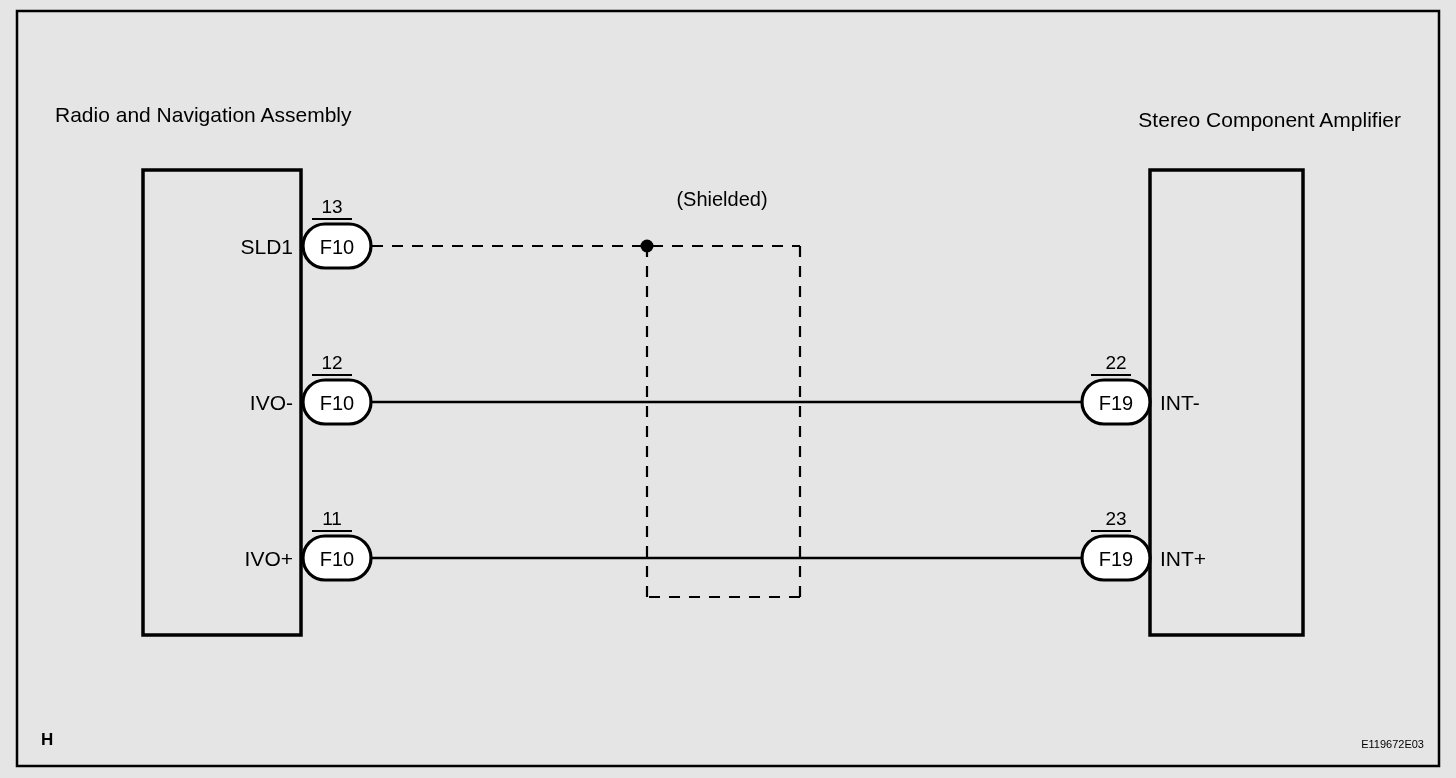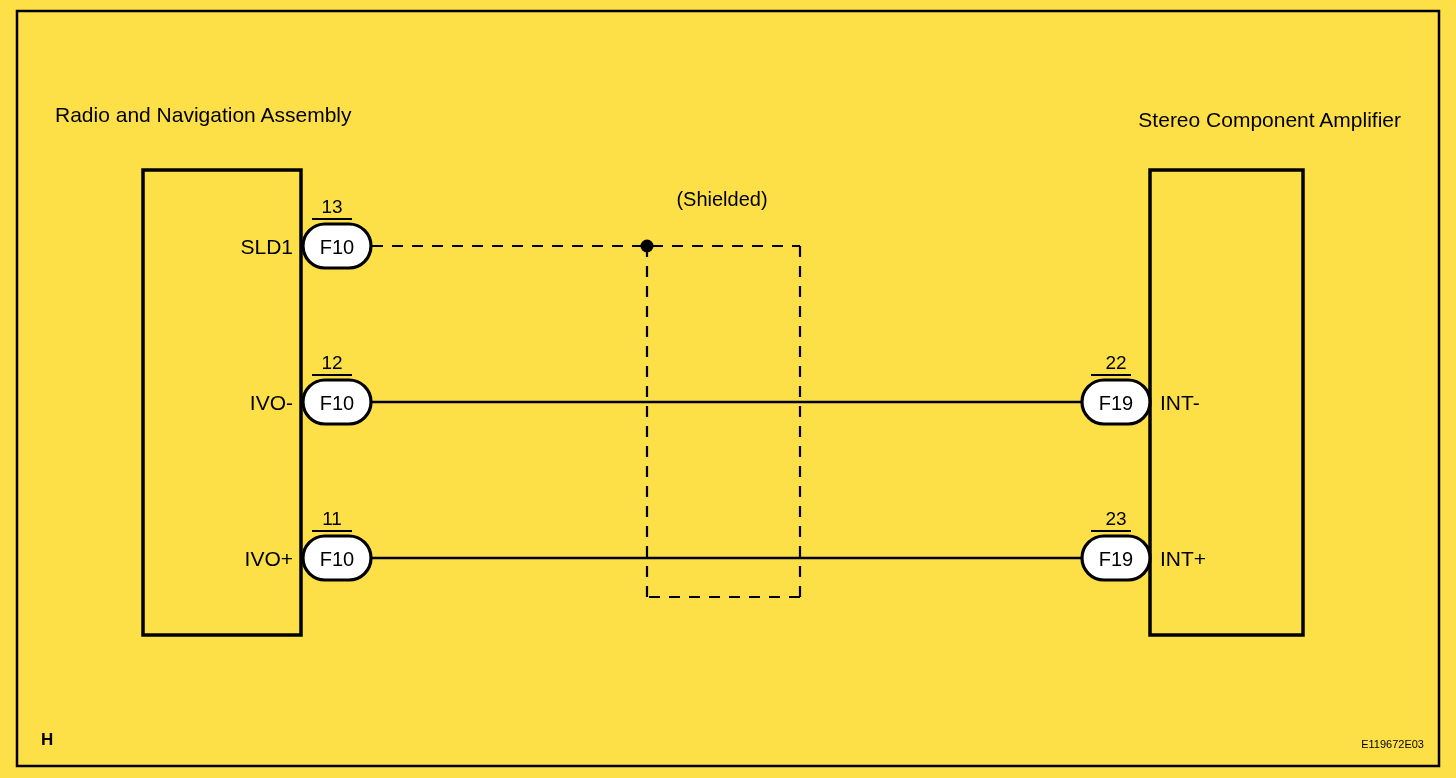--- a/index.html
+++ b/index.html
@@ -9,21 +9,21 @@
     background: #ffffff;
   }
   body {
     font-family: "Liberation Sans", sans-serif;
     color: #000000;
   }
   #page {
     position: relative;
     width: 1456px;
     height: 778px;
-    background: #fde047;
+    background: #e5e5e5;
     overflow: hidden;
   }
   #diagram-svg {
     position: absolute;
     left: 0;
     top: 0;
     width: 1456px;
     height: 778px;
   }
   .lbl {

